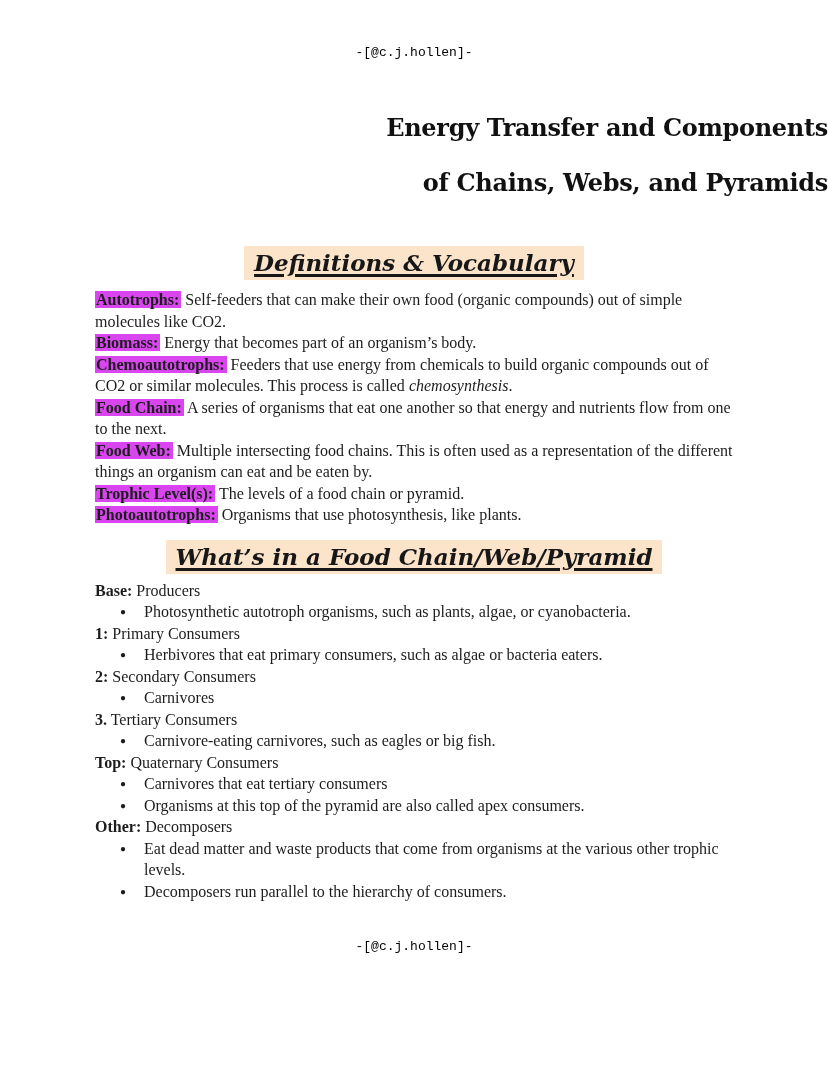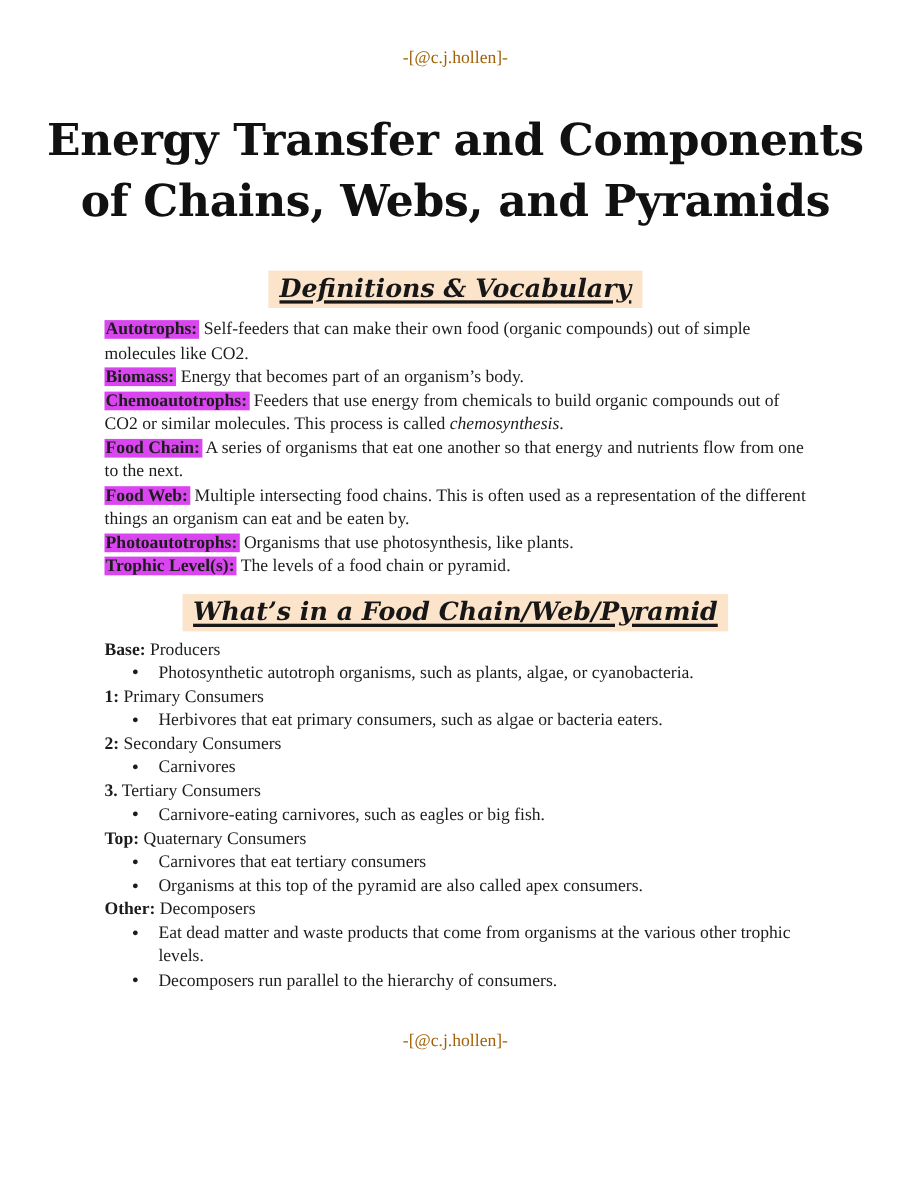--- a/index.html
+++ b/index.html
@@ -6,33 +6,34 @@
   body {
     width: 828px; height: 1071px;
     font-family: "Liberation Serif", serif;
     color: #1c1c1c;
     overflow: hidden;
   }
   .page { position: relative; width: 828px; height: 1071px; background: #ffffff; }
 
   .handle {
     text-align: center;
-    font-size: 16px;
+    font-size: 13px;
     line-height: 18px;
-    color: #a16207;
+    color: #000000;
+    font-family: Liberation Mono, monospace;
   }
   .handle.header { padding-top: 44px; }
   .handle.footer { margin-top: 36px; }
 
   .doc-title {
     margin: 38px 0 0 0;
-    text-align: center;
+    text-align: right;
     font-family: "DejaVu Serif", serif;
     font-weight: bold;
-    font-size: 40px;
+    font-size: 24px;
     line-height: 55px;
     letter-spacing: -0.3px;
     color: #111111;
   }
   .doc-title .line { display: block; }
 
   .section-heading { text-align: center; margin: 0; }
   .section-heading.first { margin-top: 36px; }
   .section-heading.second { margin-top: 14px; }
   .script-chip {
@@ -105,24 +106,24 @@
     <p class="def">
       <span class="term">Chemoautotrophs:</span><span> Feeders that use energy from chemicals to build organic compounds out of CO2 or similar molecules. This process is called </span><span class="ital">chemosynthesis</span><span>.</span>
     </p>
     <p class="def">
       <span class="term">Food Chain:</span><span> A series of organisms that eat one another so that energy and nutrients flow from one to the next.</span>
     </p>
     <p class="def">
       <span class="term">Food Web:</span><span> Multiple intersecting food chains. This is often used as a representation of the different things an organism can eat and be eaten by.</span>
     </p>
     <p class="def">
-      <span class="term">Photoautotrophs:</span><span> Organisms that use photosynthesis, like plants.</span>
+      <span class="term">Trophic Level(s):</span><span> The levels of a food chain or pyramid.</span>
     </p>
     <p class="def">
-      <span class="term">Trophic Level(s):</span><span> The levels of a food chain or pyramid.</span>
+      <span class="term">Photoautotrophs:</span><span> Organisms that use photosynthesis, like plants.</span>
     </p>
   </div>
 
   <h2 class="section-heading second">
     <span class="script-chip">What’s in a Food Chain/Web/Pyramid</span>
   </h2>
 
   <div class="content structure">
 
     <p class="level">

